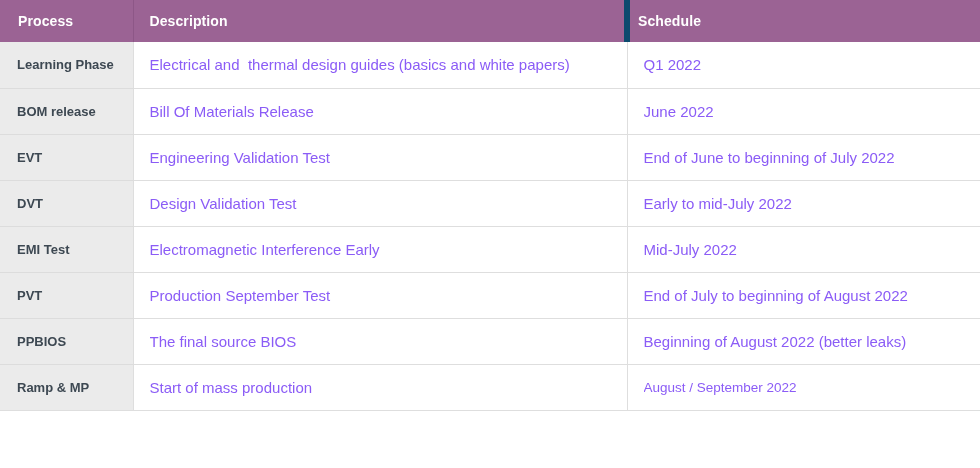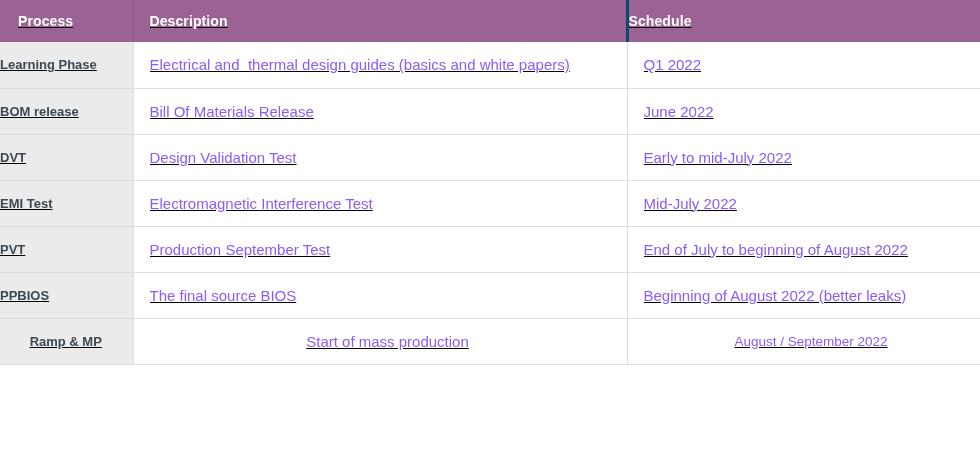--- a/index.html
+++ b/index.html
@@ -13,21 +13,20 @@
     height: 468px;
     overflow: hidden;
     font-family: "Liberation Sans", sans-serif;
     -webkit-font-smoothing: antialiased;
   }
 
   .table-wrap {
     width: 980px;
     height: 468px;
     box-sizing: border-box;
-    text-decoration: underline;
   }
 
   table.schedule-table {
     width: 980px;
     border-collapse: collapse;
     table-layout: fixed;
     border-spacing: 0;
   }
 
   table.schedule-table col.col-process    { width: 133px; }
@@ -47,41 +46,41 @@
     border: none;
     letter-spacing: 0.1px;
     box-sizing: border-box;
   }
   thead tr.header-row th.th-desc {
     padding-left: 16px;
     border-left: 1px solid #8d5787;
     margin-left: 13px;
   }
   thead tr.header-row th.th-schedule {
-    padding-left: 0;
-    border-left: 3px solid #0c4a6e;
+    padding-left: 8px;
+    border-left: 6px solid #0c4a6e;
   }
 
   
   tbody tr.data-row td {
     height: 46px;
     vertical-align: middle;
     box-sizing: border-box;
     border-bottom: 1px solid #dedede;
     font-size: 15px;
     color: #8b5cf6;
     background: #ffffff;
   }
 
   tbody tr.data-row td.cell-process {
     background: #ebebeb;
     font-weight: bold;
     font-size: 13px;
     color: #3d4852;
-    padding-left: 0;
+    padding-left: 17px;
     border-right: 1px solid #dedede;
     border-bottom: 1px solid #dcdcdc;
   }
 
   tbody tr.data-row td.cell-desc {
     padding-left: 16px;
     border-right: 1px solid #dedede;
   }
 
   tbody tr.data-row td.cell-schedule {
@@ -90,21 +89,20 @@
   }
 
   
   tbody tr.data-row.row-last td.cell-schedule {
     font-size: 13.5px;
     margin-left: 34px;
   }
 
   tbody tr.data-row.row-last td {
     border-bottom: 1px solid #dedede;
-    text-align: center;
   }
 
   .cell-text {
     display: block;
     white-space: pre;
     overflow: hidden;
     text-overflow: ellipsis;
   }
 </style>
 </head>
@@ -149,40 +147,51 @@
           <span class="cell-text">BOM release</span>
         </td>
         <td class="cell-desc">
           <span class="cell-text">Bill Of Materials Release</span>
         </td>
         <td class="cell-schedule">
           <span class="cell-text">June 2022</span>
         </td>
       </tr>
 
+      <tr class="data-row">
+        <td class="cell-process">
+          <span class="cell-text">EVT</span>
+        </td>
+        <td class="cell-desc">
+          <span class="cell-text">Engineering Validation Test</span>
+        </td>
+        <td class="cell-schedule">
+          <span class="cell-text">End of June to beginning of July 2022</span>
+        </td>
+      </tr>
 
       <tr class="data-row">
         <td class="cell-process">
           <span class="cell-text">DVT</span>
         </td>
         <td class="cell-desc">
           <span class="cell-text">Design Validation Test</span>
         </td>
         <td class="cell-schedule">
           <span class="cell-text">Early to mid-July 2022</span>
         </td>
       </tr>
 
 
       <tr class="data-row">
         <td class="cell-process">
           <span class="cell-text">EMI Test</span>
         </td>
         <td class="cell-desc">
-          <span class="cell-text">Electromagnetic Interference Test</span>
+          <span class="cell-text">Electromagnetic Interference Early</span>
         </td>
         <td class="cell-schedule">
           <span class="cell-text">Mid-July 2022</span>
         </td>
       </tr>
 
       <tr class="data-row">
         <td class="cell-process">
           <span class="cell-text">PVT</span>
         </td>

